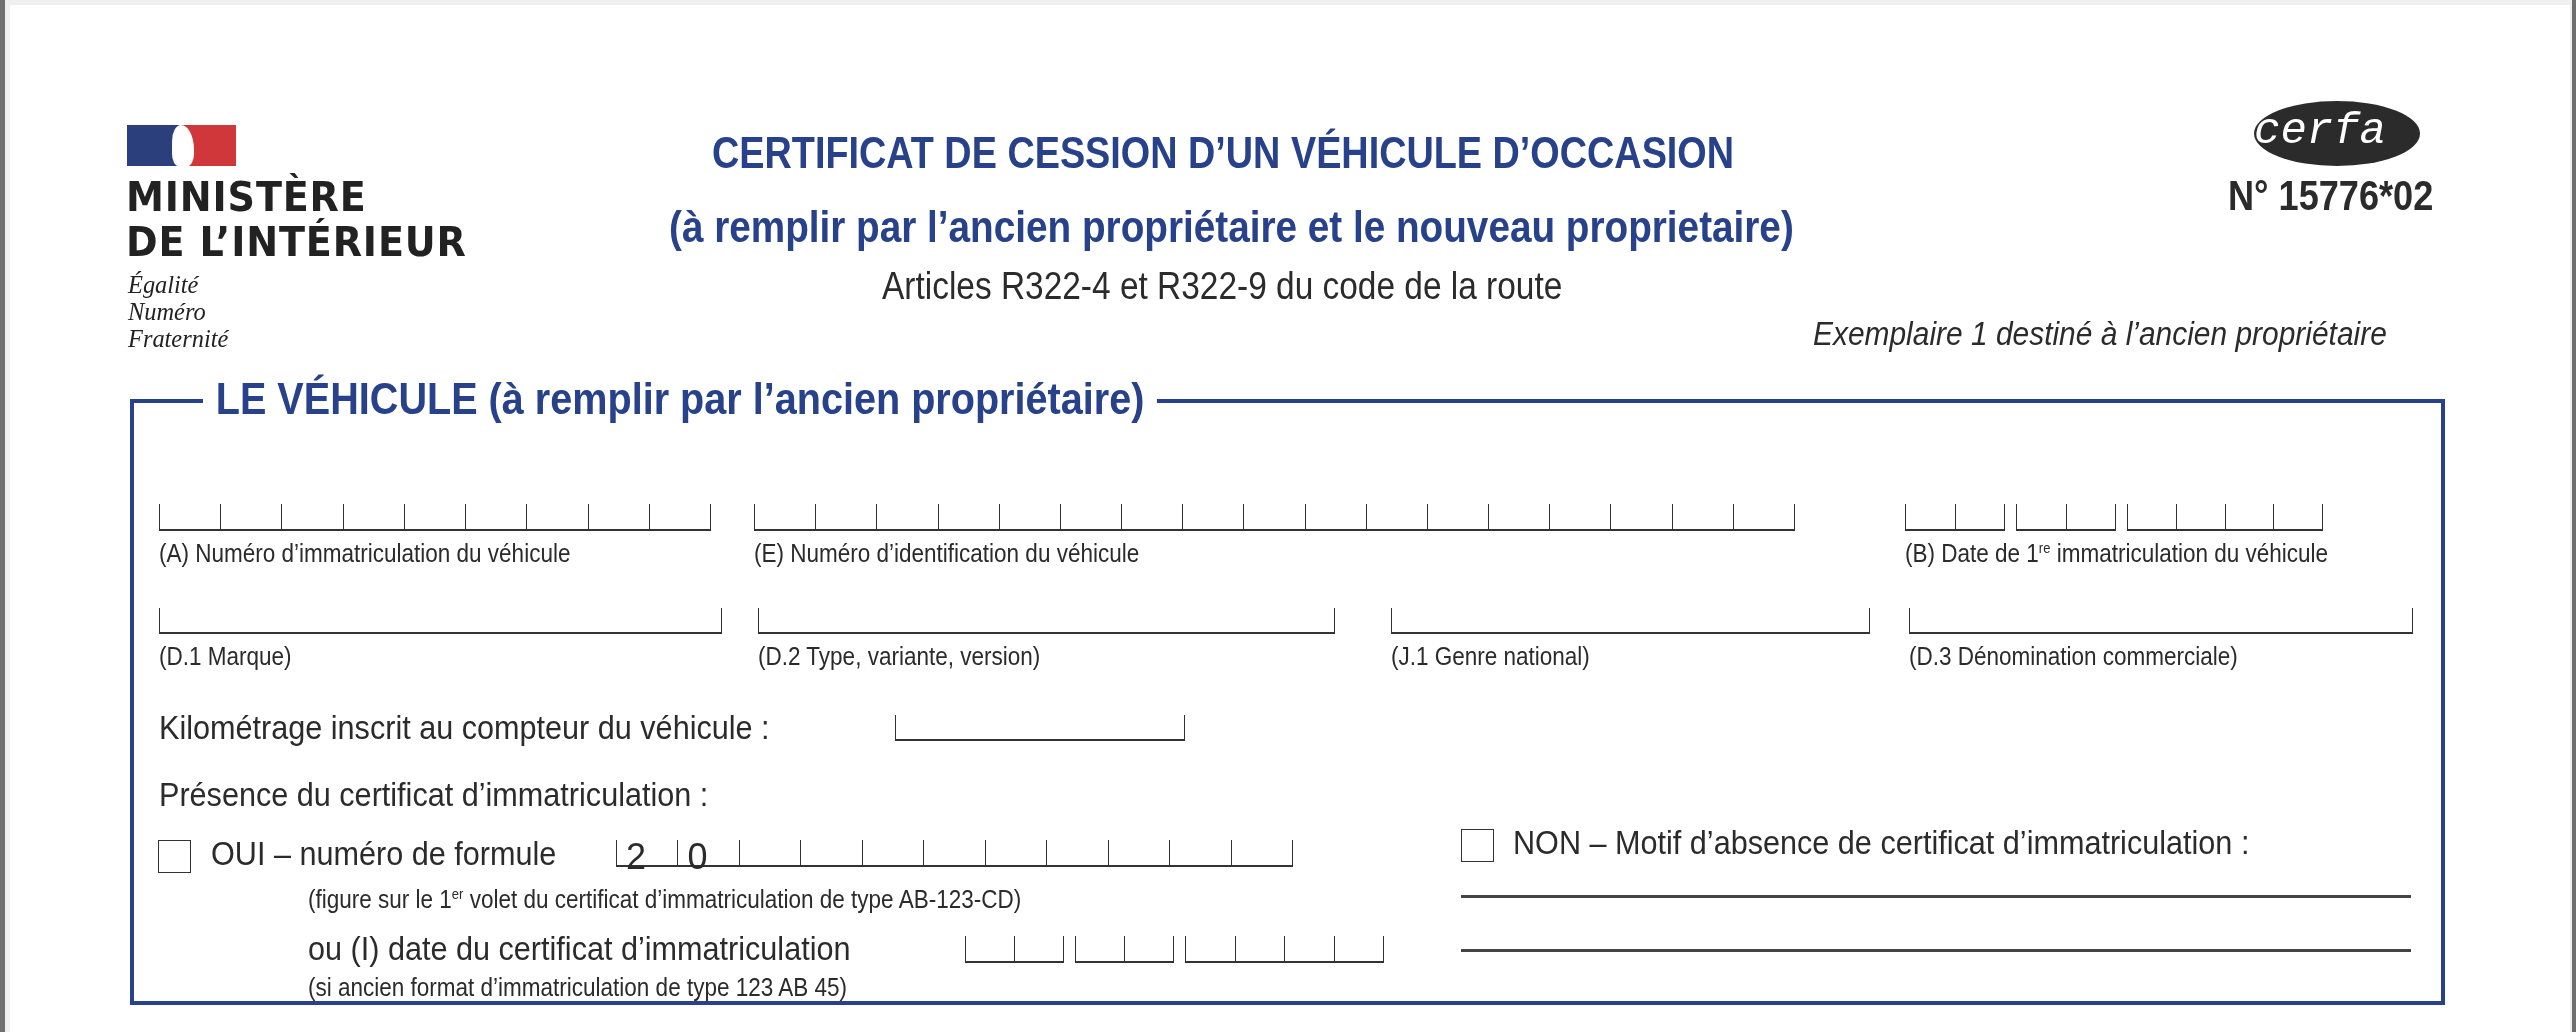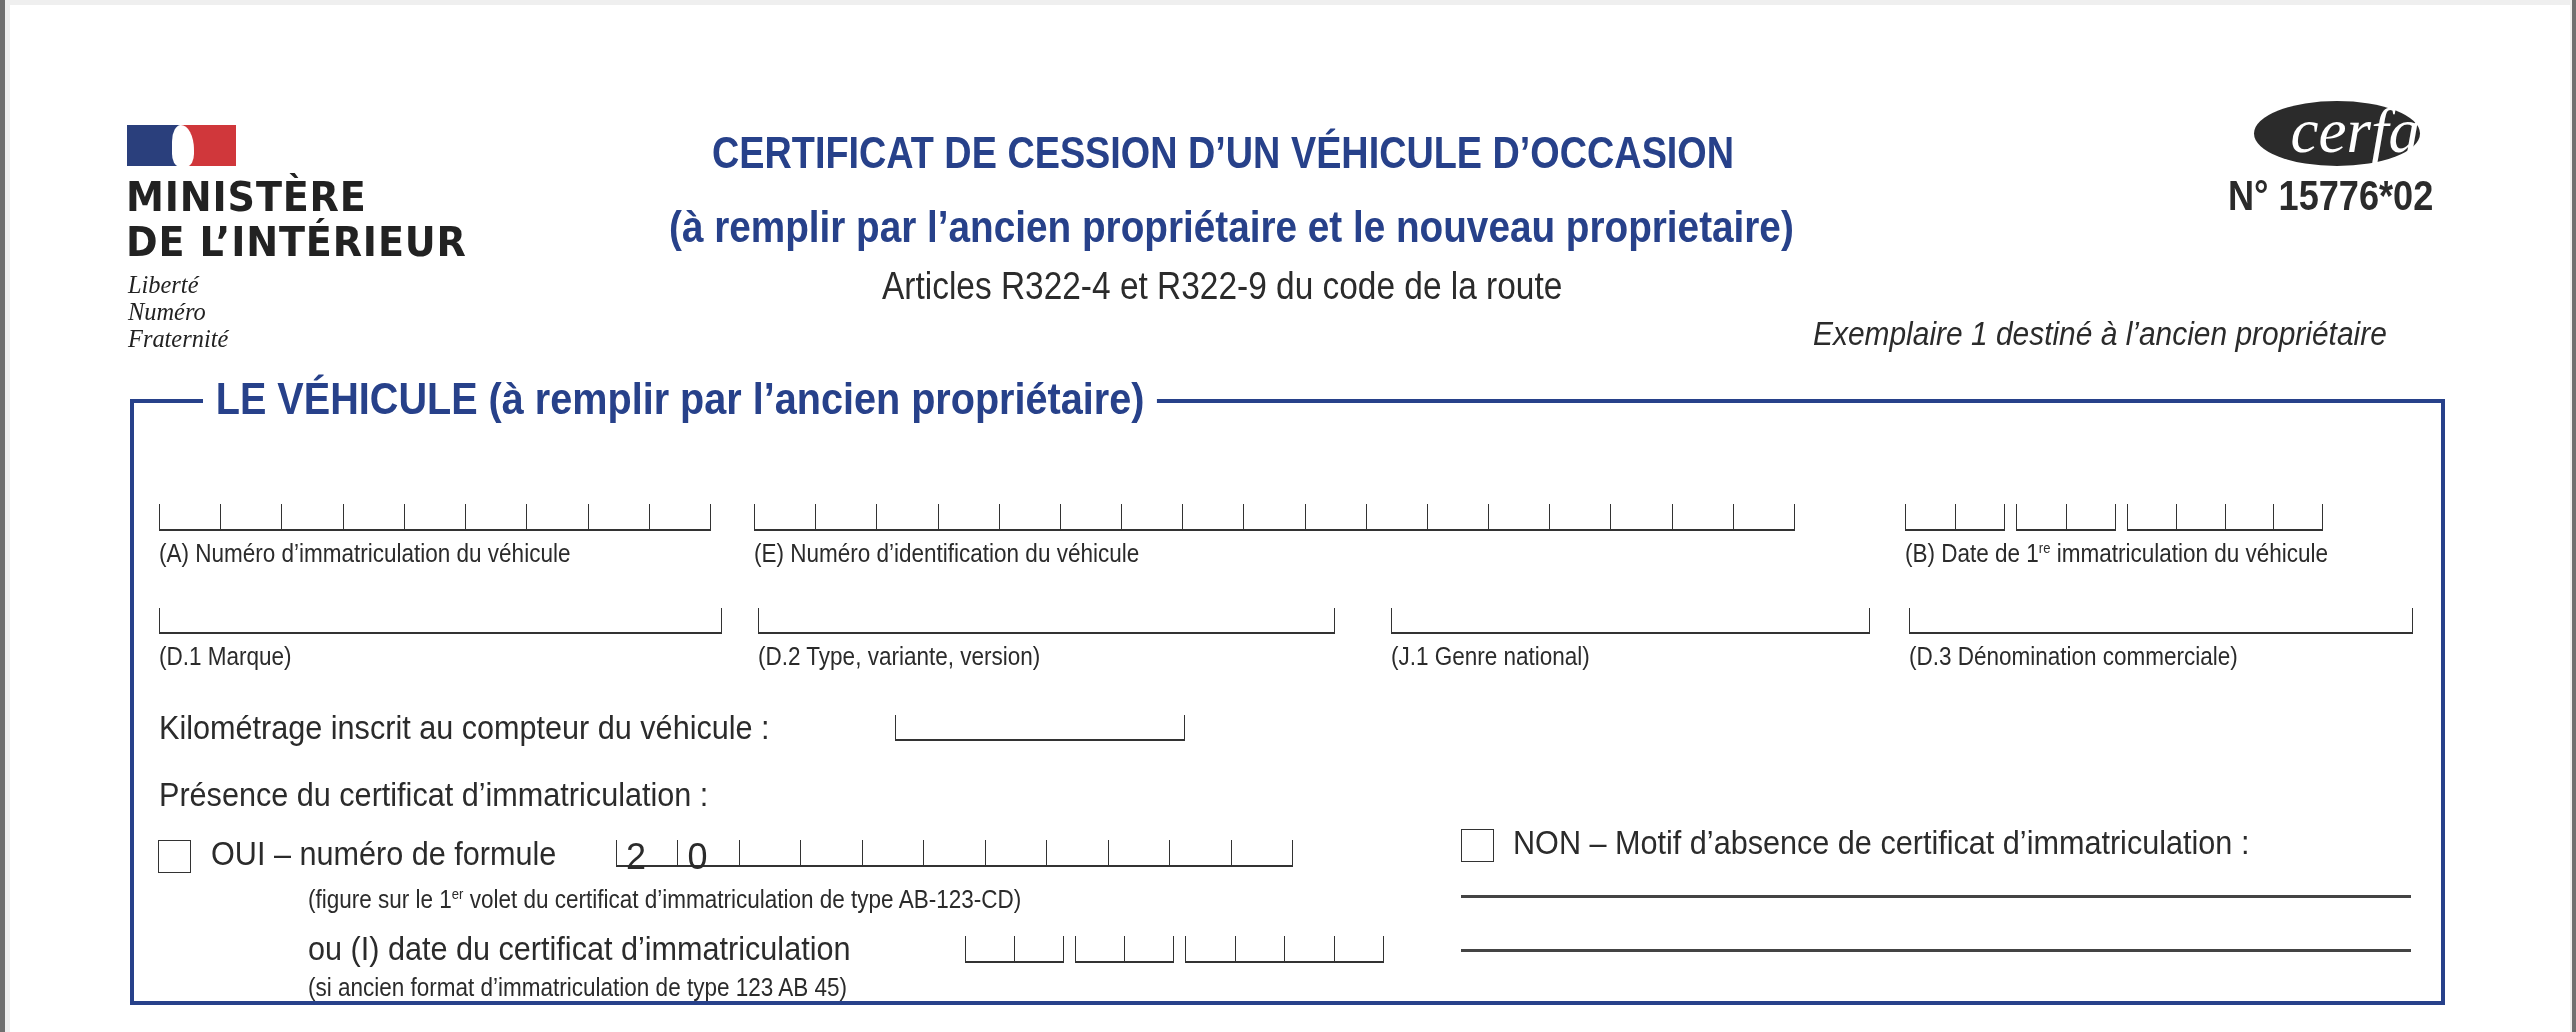--- a/index.html
+++ b/index.html
@@ -19,21 +19,21 @@
 
   
   .title { color:#27418a; font-weight:bold; }
   .t1 { left:712px; top:127px; font-size:45px; transform:scaleX(0.84); transform-origin:left top; }
   .t2 { left:669px; top:201px; font-size:45px; transform:scaleX(0.86); transform-origin:left top; }
   .t3 { left:882px; top:265px; font-size:38px; color:#2b2b2b; transform:scaleX(0.88); transform-origin:left top; }
   .exemplaire { left:1813px; top:314px; font-size:34px; font-style:italic; color:#2b2b2b; transform:scaleX(0.88); transform-origin:left top; }
 
   
   .cerfa-oval { position:absolute; left:2254px; top:101px; width:166px; height:65px; background:#2b2b2b; border-radius:50%; }
-  .cerfa-oval span { position:absolute; left:0; right:0; top:1.8px; text-align:right; color:#fff; font-family:Liberation Serif, serif; font-style:italic; font-size:63px; line-height:56px; }
+  .cerfa-oval span { position:absolute; left:0; right:0; top:1.8px; text-align:left; color:#fff; font-family:Liberation Mono, monospace; font-style:italic; font-size:44px; line-height:56px; }
   .cerfa-num { left:2228px; top:172px; font-size:42px; font-weight:bold; color:#2b2b2b; transform:scaleX(0.86); transform-origin:left top; }
 
   
   .frame { position:absolute; left:130px; top:399px; width:2307px; height:598px; border:4.5px solid #27418a; }
   .legend { left:203px; top:373px; background:#fff; padding:0 14.5px; font-size:45px; font-weight:bold; color:#27418a; transform:scaleX(0.88); transform-origin:left top; }
 
   
   .comb { position:absolute; height:25px; border-bottom:2.7px solid #333; display:flex; }
   .comb .cell { flex:1; border-left:1.8px solid #333; position:relative; font-size:36px; line-height:25px; }
   .comb .cell:last-child { border-right:1.8px solid #333; }
@@ -56,21 +56,21 @@
 <div class="flag">
   <div class="b"></div>
   <div class="r"></div>
   <div class="w"></div>
 </div>
 <div class="ministry">
   <div>MINISTÈRE</div>
   <div>DE L’INTÉRIEUR</div>
 </div>
 <div class="motto">
-  <div>Liberté</div>
+  <div>Égalité</div>
   <div>Numéro</div>
   <div>Fraternité</div>
 </div>
 
 <div class="abs title t1">CERTIFICAT DE CESSION D’UN VÉHICULE D’OCCASION</div>
 <div class="abs title t2">(à remplir par l’ancien propriétaire et le nouveau proprietaire)</div>
 <div class="abs t3">Articles R322-4 et R322-9 du code de la route</div>
 <div class="abs exemplaire">Exemplaire 1 destiné à l’ancien propriétaire</div>
 
 <div class="cerfa-oval">

